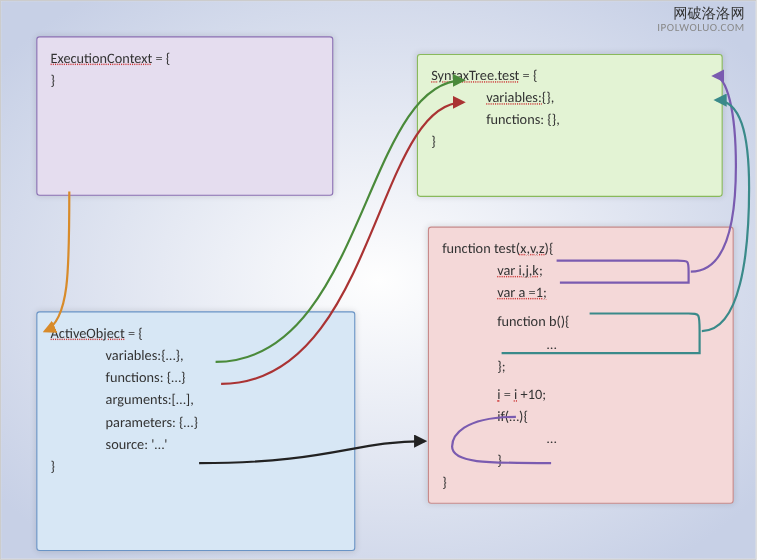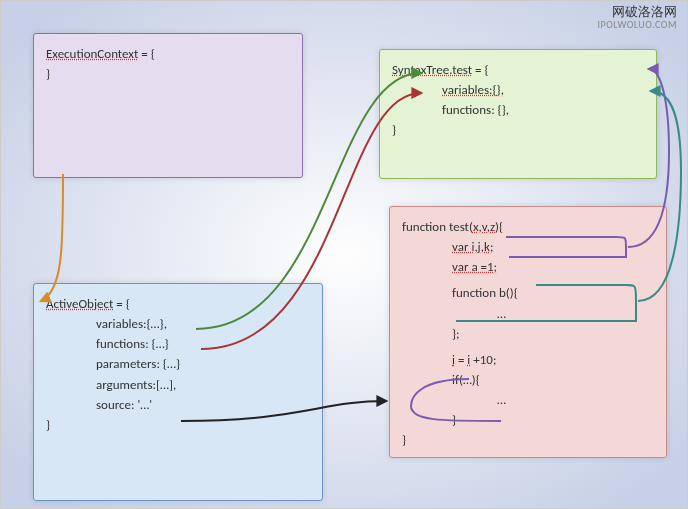--- a/index.html
+++ b/index.html
@@ -37,22 +37,22 @@
     <div><span class="title">SyntaxTree.test</span><span> = {</span></div>
     <div class="ind"><span class="dotted">variables:{},</span></div>
     <div class="ind"><span>functions: {},</span></div>
     <div>}</div>
   </div>
 
   <div class="box blue">
     <div><span class="title">ActiveObject</span><span> = {</span></div>
     <div class="ind">variables:{…},</div>
     <div class="ind">functions: {…}</div>
+    <div class="ind">arguments:[…],</div>
     <div class="ind">parameters: {…}</div>
-    <div class="ind">arguments:[…],</div>
     <div class="ind">source: '…'</div>
     <div>}</div>
   </div>
 
   <div class="box red">
     <div><span>function test(</span><span class="dotted">x,v,z</span><span>){</span></div>
     <div class="ind"><span class="dotted">var</span><span class="dotted"> i,j,k</span><span>;</span></div>
     <div class="ind"><span class="dotted">var</span><span class="dotted"> a =1;</span></div>
     <div style="height:6px"></div>
     <div class="ind">function b(){</div>

